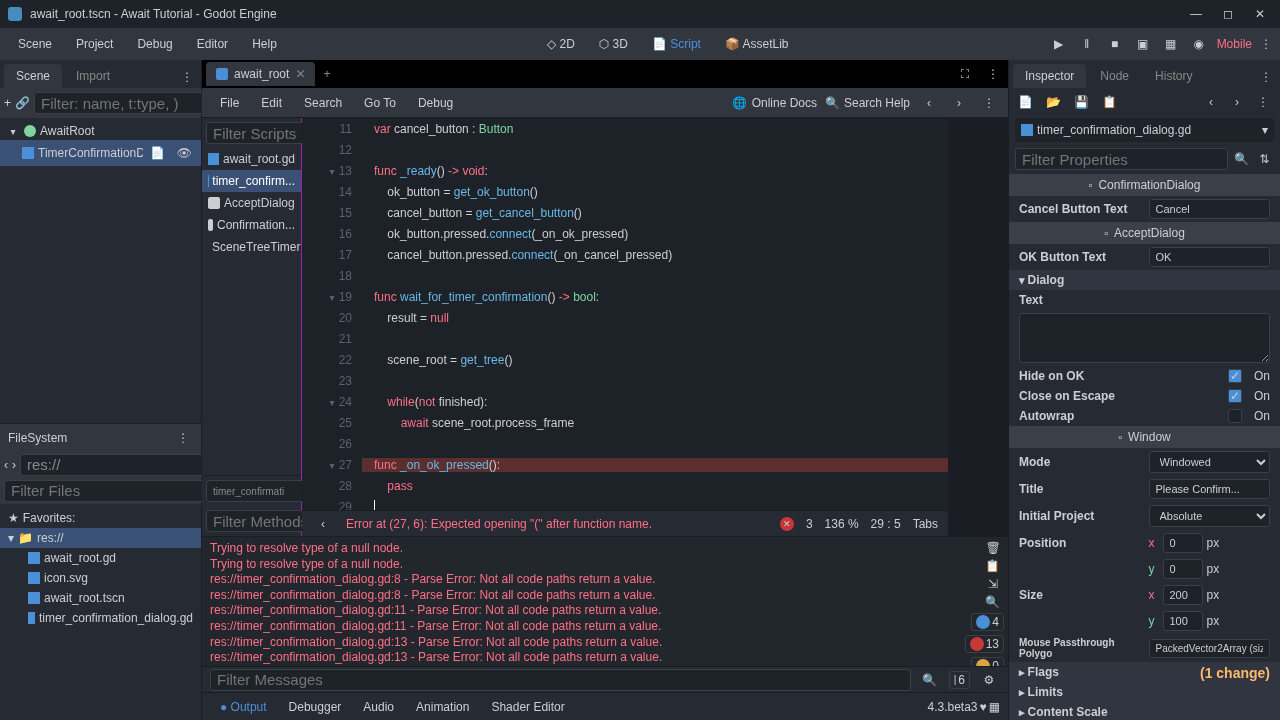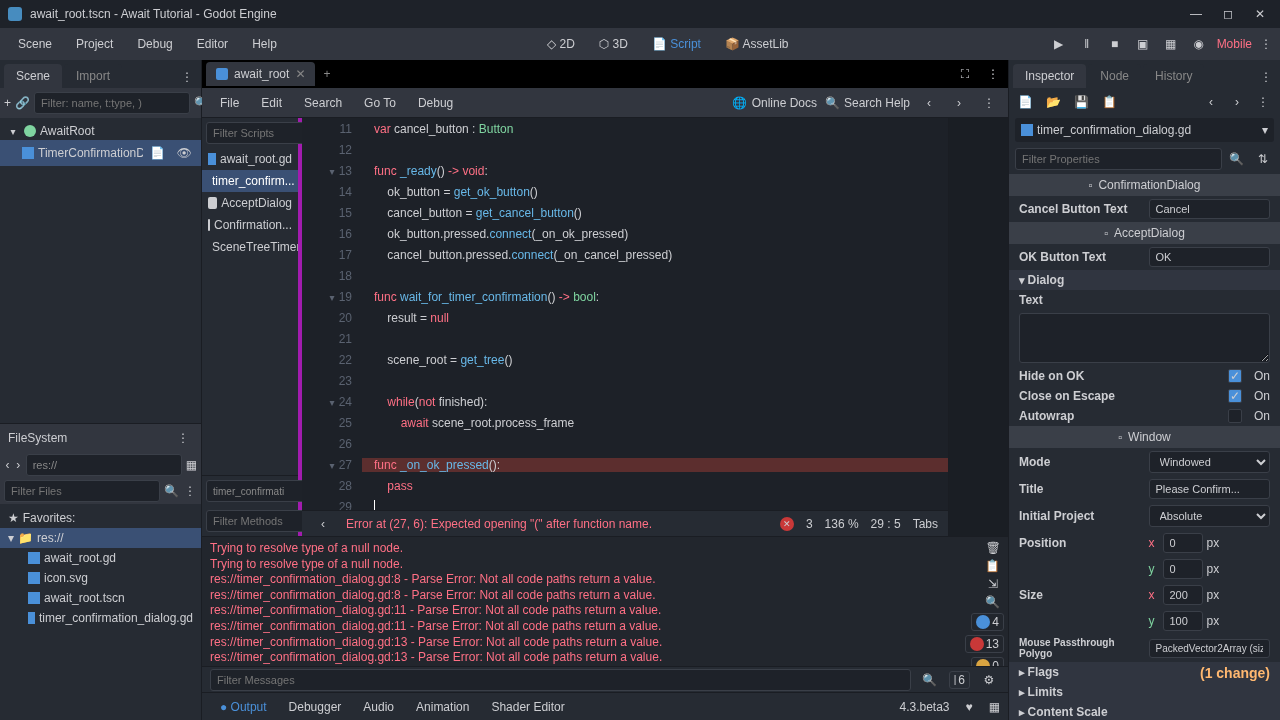--- a/index.html
+++ b/index.html
@@ -19,21 +19,21 @@
 .menubar-right { display: flex; gap: 8px; align-items: center; }
 .play-btn { width: 20px; height: 20px; display: flex; align-items: center; justify-content: center; color: #cdced2; }
 .mobile-label { color: #ff7085; }
 .main-area { flex: 1; display: flex; overflow: hidden; }
 .left-panel { width: 202px; display: flex; flex-direction: column; background: #262b33; border-right: 1px solid #1a1d23; }
 .panel-tabs { height: 28px; display: flex; align-items: flex-end; background: #262b33; padding: 0 4px; }
 .panel-tab { padding: 5px 12px; background: #32363f; border-radius: 4px 4px 0 0; margin-right: 2px; color: #cdced2; }
 .panel-tab.inactive { background: #262b33; color: #888; }
 .panel-icons { margin-left: auto; display: flex; gap: 4px; padding: 4px; }
 .panel-toolbar { height: 30px; display: flex; align-items: center; padding: 0 4px; gap: 4px; background: #32363f; }
-.filter-input { flex: 1; background: #1e2229; border: 1px solid #3a3f48; color: #888; padding: 3px 6px; border-radius: 3px; height: 22px; font-size: 11px; }
+.filter-input { flex: 1; background: #1e2229; border: 1px solid #3a3f48; color: #888; padding: 3px 6px; border-radius: 3px; height: 22px; font-size: 15px; }
 .tbtn { width: 22px; height: 22px; display: flex; align-items: center; justify-content: center; color: #cdced2; }
 .tree { flex: 1; padding: 4px 0; overflow: auto; }
 .tree-item { display: flex; align-items: center; padding: 2px 6px; gap: 4px; }
 .tree-item.selected { background: #3a5074; }
 .tree-icon { width: 14px; height: 14px; display: flex; align-items: center; justify-content: center; font-size: 10px; }
 .tree-label { flex: 1; white-space: nowrap; overflow: hidden; }
 .fs-panel { border-top: 1px solid #1a1d23; display: flex; flex-direction: column; }
 .fs-header { height: 28px; display: flex; align-items: center; padding: 4px 8px; background: #32363f; }
 .fs-path { height: 26px; display: flex; align-items: center; padding: 0 4px; gap: 4px; background: #32363f; }
 .fs-tree { padding: 4px 0; }
@@ -44,21 +44,21 @@
 .script-tab { display: flex; align-items: center; gap: 6px; padding: 5px 10px; background: #32363f; border-radius: 4px 4px 0 0; }
 .script-tab-icon { width: 12px; height: 12px; background: #4a90d9; border-radius: 2px; }
 .close-x { color: #888; }
 .plus-tab { padding: 4px 8px; color: #888; }
 .script-toolbar { height: 30px; display: flex; align-items: center; padding: 0 8px; gap: 4px; background: #32363f; justify-content: space-between; border-bottom: 1px solid #1a1d23; }
 .script-toolbar-left { display: flex; gap: 2px; }
 .script-menu-item { padding: 4px 10px; color: #cdced2; }
 .script-toolbar-right { display: flex; gap: 8px; align-items: center; }
 .help-link { display: flex; align-items: center; gap: 4px; color: #cdced2; }
 .editor-area { flex: 1; display: flex; overflow: hidden; }
-.script-list { width: 100px; background: #262b33; border-right: 4px solid #a21caf; display: flex; flex-direction: column; }
+.script-list { width: 100px; background: #262b33; border-right: 1px solid #a21caf; display: flex; flex-direction: column; }
 .script-list-search { padding: 4px; display: flex; }
 .script-item { display: flex; align-items: center; gap: 4px; padding: 4px 6px; font-size: 11px; white-space: nowrap; overflow: hidden; }
 .script-item.active { background: #3a5074; color: #fff; }
 .method-list { border-top: 1px solid #1a1d23; padding: 4px; display: flex; align-items: center; }
 .code-editor { flex: 1; display: flex; flex-direction: column; background: #1d2128; overflow: hidden; position: relative; }
 .code-lines { flex: 1; overflow: auto; font-family: "Consolas", monospace; font-size: 14px; padding: 4px 0; }
 .code-line { display: flex; align-items: flex-start; min-height: 21px; white-space: pre; }
 .gutter { width: 60px; text-align: right; padding-right: 10px; color: #5a6270; display: flex; justify-content: flex-end; align-items: center; gap: 4px; }
 .fold { color: #5a6270; font-size: 10px; }
 .linenum { color: #5a6270; }
@@ -367,21 +367,21 @@
       <span class="tbtn">⚙</span>
     </div>
     <div class="bottom-tabs">
       <div class="btab-left" id="bottom-tabs">
           <span class="btab active">● Output</span>
           <span class="btab">Debugger</span>
           <span class="btab">Audio</span>
           <span class="btab">Animation</span>
           <span class="btab">Shader Editor</span>
         </div>
-      <div style="display:flex;gap:16px;align-items:flex-start">
+      <div style="display:flex;gap:2px;align-items:flex-start">
         <span>4.3.beta3</span>
         <span>♥</span>
         <span>▦</span>
       </div>
     </div>
   </div>
 
   <div class="right-panel">
     <div class="insp-tabs">
       <div class="panel-tab">Inspector</div>

